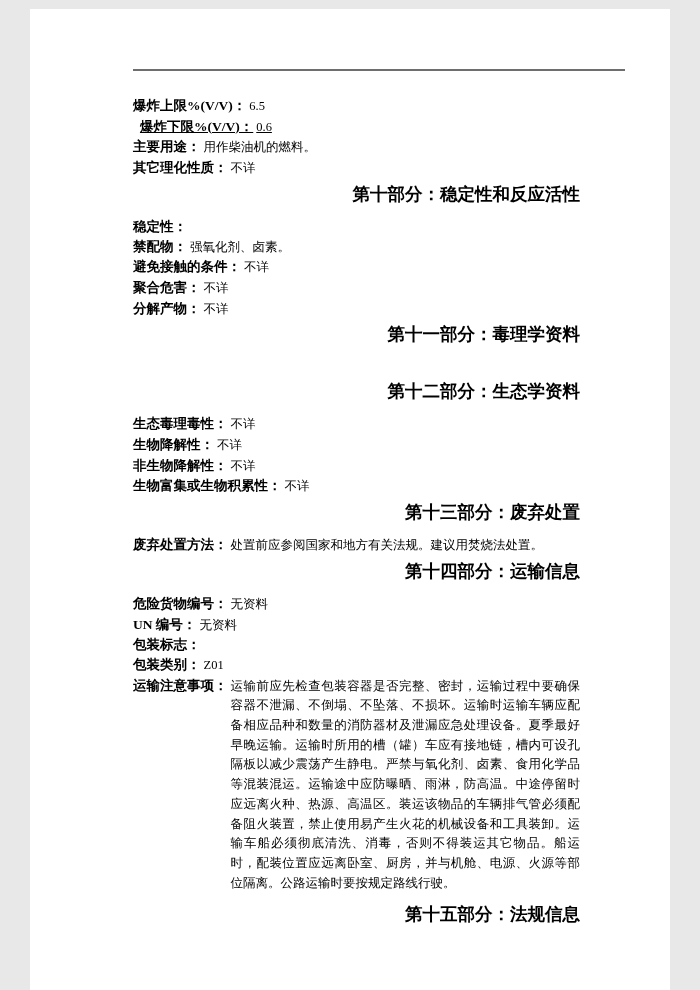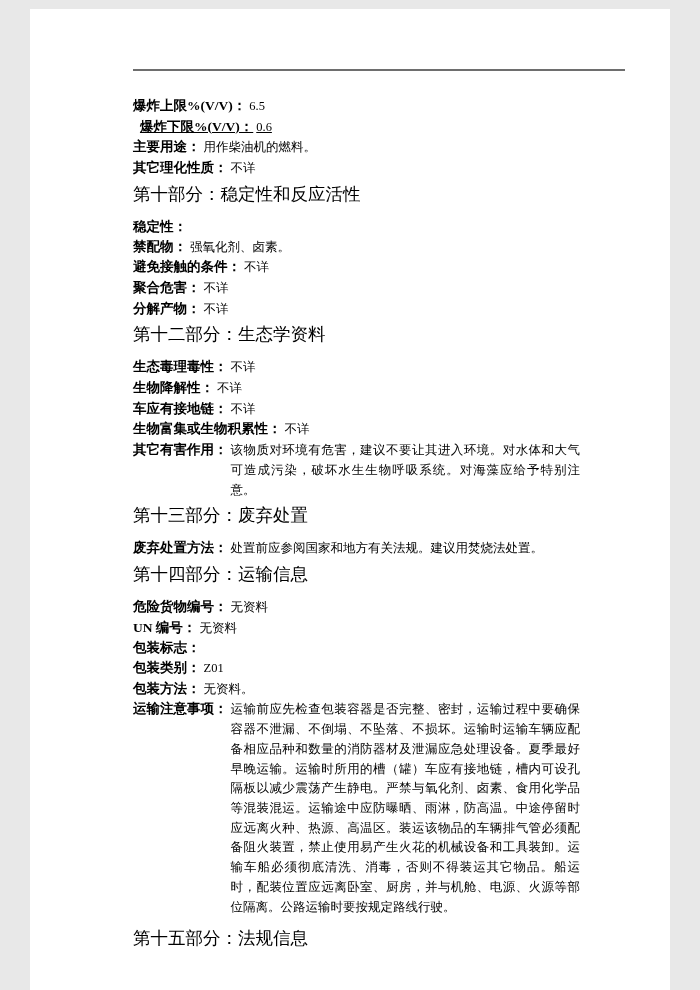--- a/index.html
+++ b/index.html
@@ -36,22 +36,22 @@
     line-height: 19.7px;
   }
   .field-value {
     flex: 1 1 auto;
     padding-left: 3px;
     text-align: justify;
   }
   .indent-sm { margin-left: 7px; text-decoration: underline; }
   .sec-heading {
     font-size: 17.5px;
-    font-weight: normal;
-    text-align: left;
+    font-weight: bold;
+    text-align: right;
     line-height: 27px;
     margin: 2px 0 9px 0;
   }
   .sec-heading.gap-after { margin-bottom: 30px; }
   .sec-heading.last { margin-top: 8px; }
 </style>
 </head>
 <body>
 
 <div class="page">
@@ -95,42 +95,41 @@
       <div class="field-row">
         <span class="field-label">聚合危害：</span>
         <span class="field-value">不详</span>
       </div>
       <div class="field-row">
         <span class="field-label">分解产物：</span>
         <span class="field-value">不详</span>
       </div>
     </div>
 
+    <div>
+      <h2 class="sec-heading gap-after">第十一部分：毒理学资料</h2>
+    </div>
 
     <div>
       <h2 class="sec-heading">第十二部分：生态学资料</h2>
       <div class="field-row">
         <span class="field-label">生态毒理毒性：</span>
         <span class="field-value">不详</span>
       </div>
       <div class="field-row">
         <span class="field-label">生物降解性：</span>
         <span class="field-value">不详</span>
       </div>
       <div class="field-row">
-        <span class="field-label">车应有接地链：</span>
+        <span class="field-label">非生物降解性：</span>
         <span class="field-value">不详</span>
       </div>
       <div class="field-row">
         <span class="field-label">生物富集或生物积累性：</span>
         <span class="field-value">不详</span>
-      </div>
-      <div class="field-row">
-        <span class="field-label">其它有害作用：</span>
-        <span class="field-value">该物质对环境有危害，建议不要让其进入环境。对水体和大气可造成污染，破坏水生生物呼吸系统。对海藻应给予特别注意。</span>
       </div>
     </div>
 
     <div>
       <h2 class="sec-heading">第十三部分：废弃处置</h2>
       <div class="field-row">
         <span class="field-label">废弃处置方法：</span>
         <span class="field-value">处置前应参阅国家和地方有关法规。建议用焚烧法处置。</span>
       </div>
     </div>
@@ -147,24 +146,20 @@
       </div>
       <div class="field-row">
         <span class="field-label">包装标志：</span>
         <span class="field-value"></span>
       </div>
       <div class="field-row">
         <span class="field-label">包装类别：</span>
         <span class="field-value">Z01</span>
       </div>
       <div class="field-row">
-        <span class="field-label">包装方法：</span>
-        <span class="field-value">无资料。</span>
-      </div>
-      <div class="field-row">
         <span class="field-label">运输注意事项：</span>
         <span class="field-value">运输前应先检查包装容器是否完整、密封，运输过程中要确保容器不泄漏、不倒塌、不坠落、不损坏。运输时运输车辆应配备相应品种和数量的消防器材及泄漏应急处理设备。夏季最好早晚运输。运输时所用的槽（罐）车应有接地链，槽内可设孔隔板以减少震荡产生静电。严禁与氧化剂、卤素、食用化学品等混装混运。运输途中应防曝晒、雨淋，防高温。中途停留时应远离火种、热源、高温区。装运该物品的车辆排气管必须配备阻火装置，禁止使用易产生火花的机械设备和工具装卸。运输车船必须彻底清洗、消毒，否则不得装运其它物品。船运时，配装位置应远离卧室、厨房，并与机舱、电源、火源等部位隔离。公路运输时要按规定路线行驶。</span>
       </div>
     </div>
 
     <div>
       <h2 class="sec-heading last">第十五部分：法规信息</h2>
     </div>
 
   </div>

